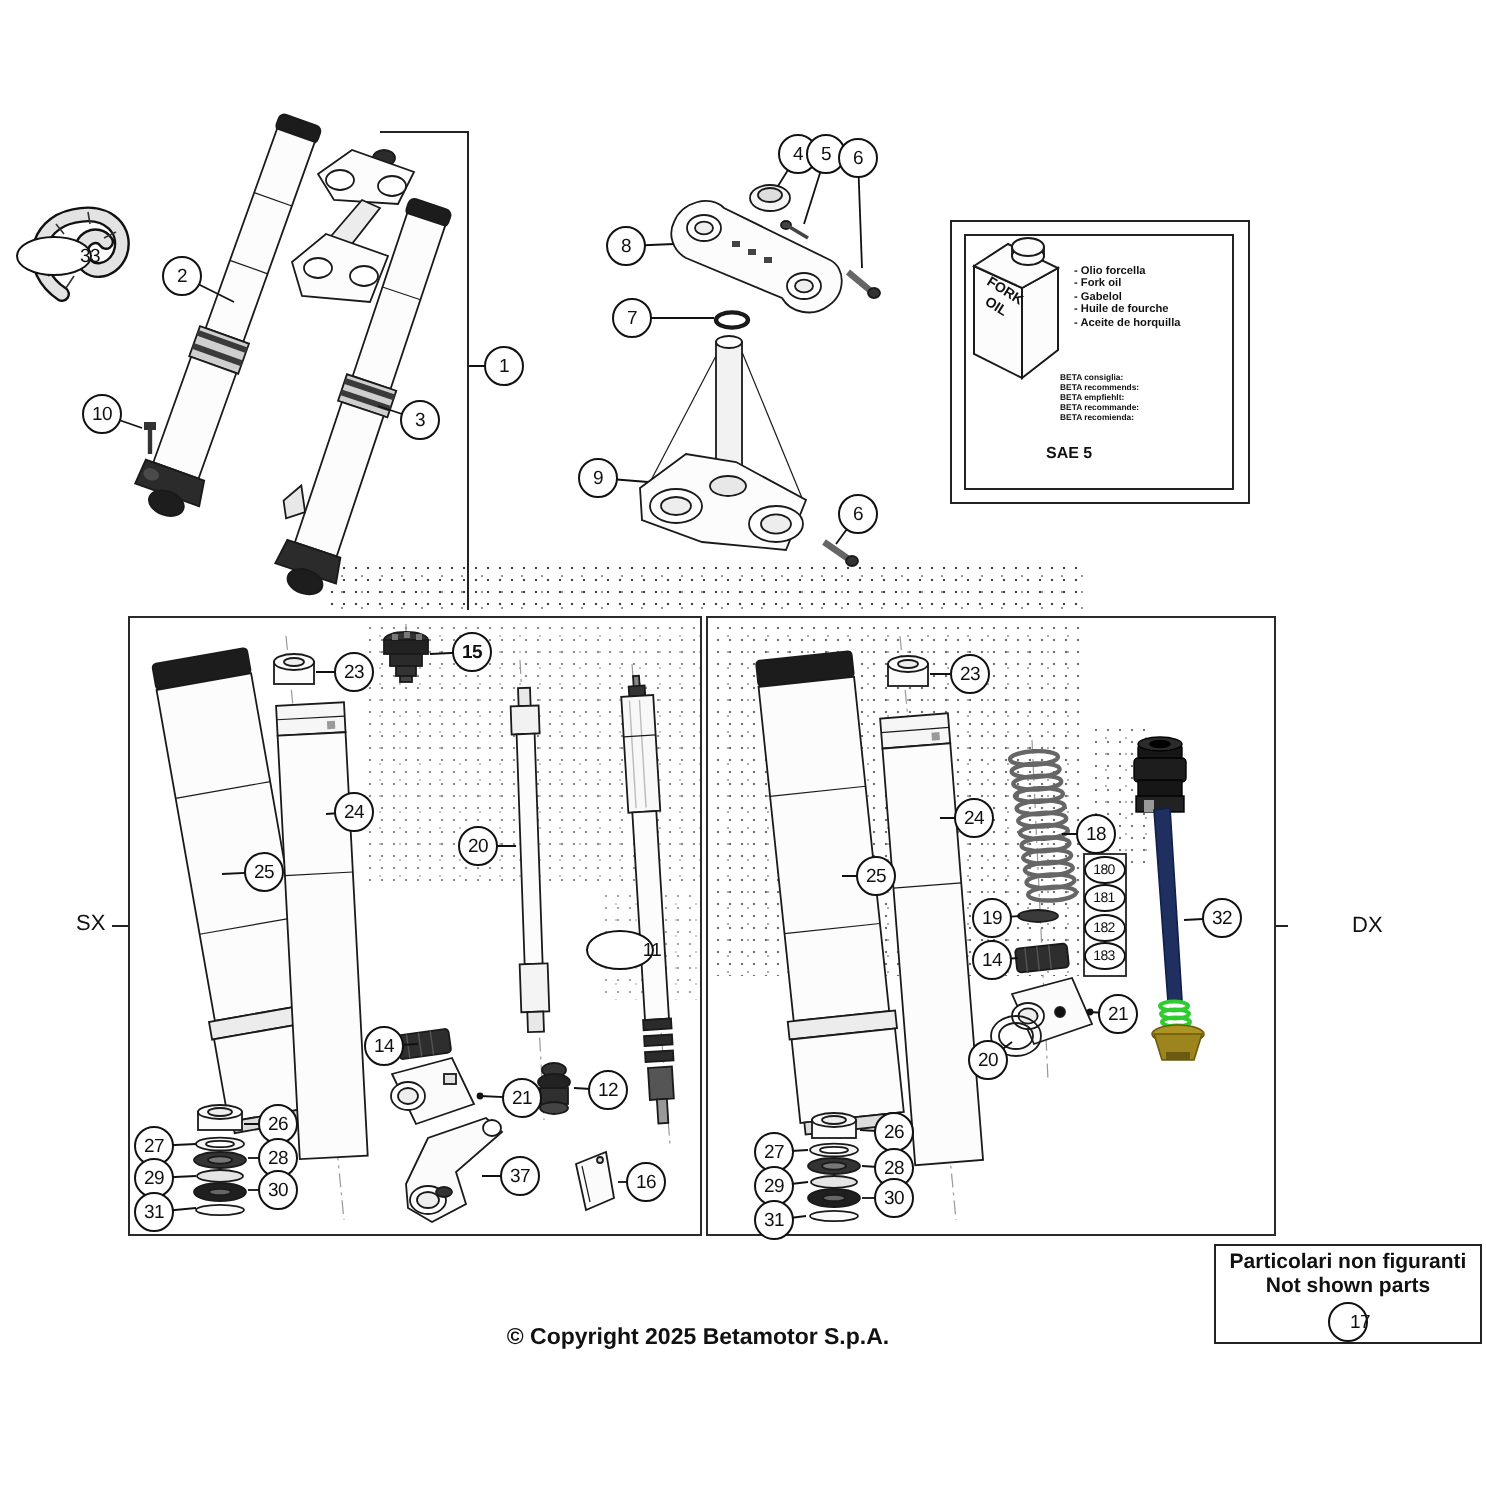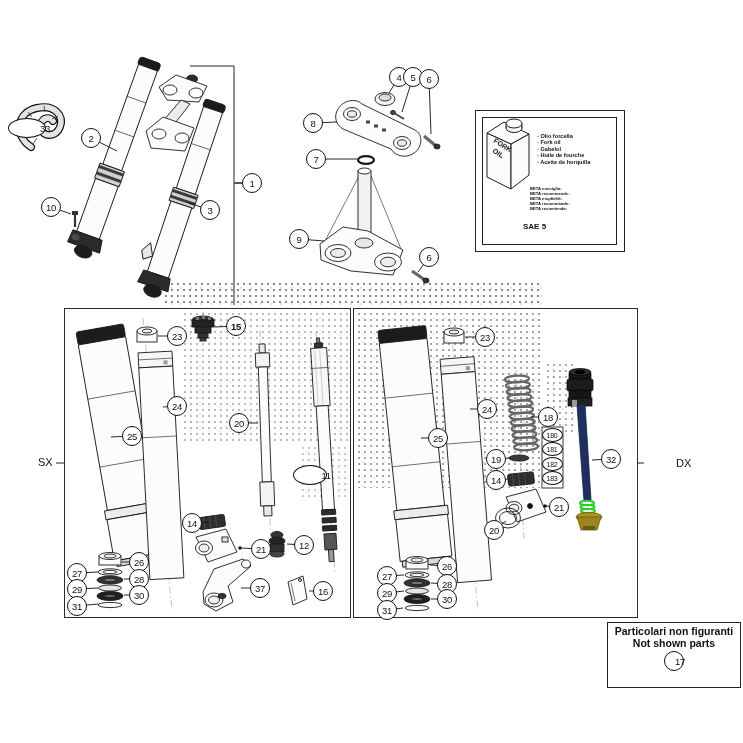--- a/index.html
+++ b/index.html
@@ -17,21 +17,21 @@
            justify-content:center;font-size:9.5px;letter-spacing:-.3px;color:#111;z-index:30;cursor:pointer;}
   .callout.small{width:21px;height:14px;margin:-7px 0 0 -10.5px;font-size:7px;}
   .side-label{position:absolute;font-size:11px;font-weight:normal;z-index:30;}
   .oil-outer{position:absolute;left:475px;top:110px;width:150px;height:142px;border:1.2px solid #222;
              box-sizing:border-box;z-index:4;}
   .oil-inner{position:absolute;left:482px;top:117px;width:135px;height:128px;border:1px solid #222;
              box-sizing:border-box;z-index:4;}
   .oil-names{position:absolute;left:537px;top:133px;font-size:5.6px;font-weight:bold;line-height:6.4px;z-index:10;}
   .beta-lines{position:absolute;left:530px;top:187px;font-size:4.2px;font-weight:bold;line-height:4.9px;z-index:10;}
   .sae{position:absolute;left:523px;top:222px;font-size:8px;font-weight:bold;z-index:10;}
-  .notshown{position:absolute;left:607px;top:622px;width:134px;height:66px;border:1.2px solid #222;
+  .notshown{position:absolute;left:607px;top:622px;width:134px;height:50px;border:1.2px solid #222;
             box-sizing:border-box;z-index:4;text-align:center;}
   .notshown .l1{font-size:10.5px;font-weight:bold;margin-top:2px;}
   .notshown .l2{font-size:10.5px;font-weight:bold;}
   .copyright{position:absolute;left:229px;top:663px;width:240px;text-align:center;font-size:11.5px;
              font-weight:bold;z-index:10;}
 </style>
 </head>
 <body>
 
 <div id="page">
@@ -64,20 +64,21 @@
   <div class="sae">SAE 5</div>
 
   <div class="notshown">
     <div class="l1">Particolari non figuranti</div>
     <div class="l2">Not shown parts</div>
   </div>
 
   <div class="side-label" style="left:38px;top:456px;">SX</div>
   <div class="side-label" style="left:676px;top:457px;">DX</div>
 
+  <div class="copyright">© Copyright 2025 Betamotor S.p.A.</div>
 
   <svg class="drawing" width="743" height="743" viewBox="0 0 743 743">
 
     <g stroke="#222" fill="none" stroke-width="1">
       <polyline points="190,66 234,66 234,305"></polyline>
       <line x1="234" y1="183" x2="242" y2="183"></line>
     </g>
 
     <g stroke="#222" stroke-width="1">
       <line x1="56" y1="463" x2="64" y2="463"></line>

